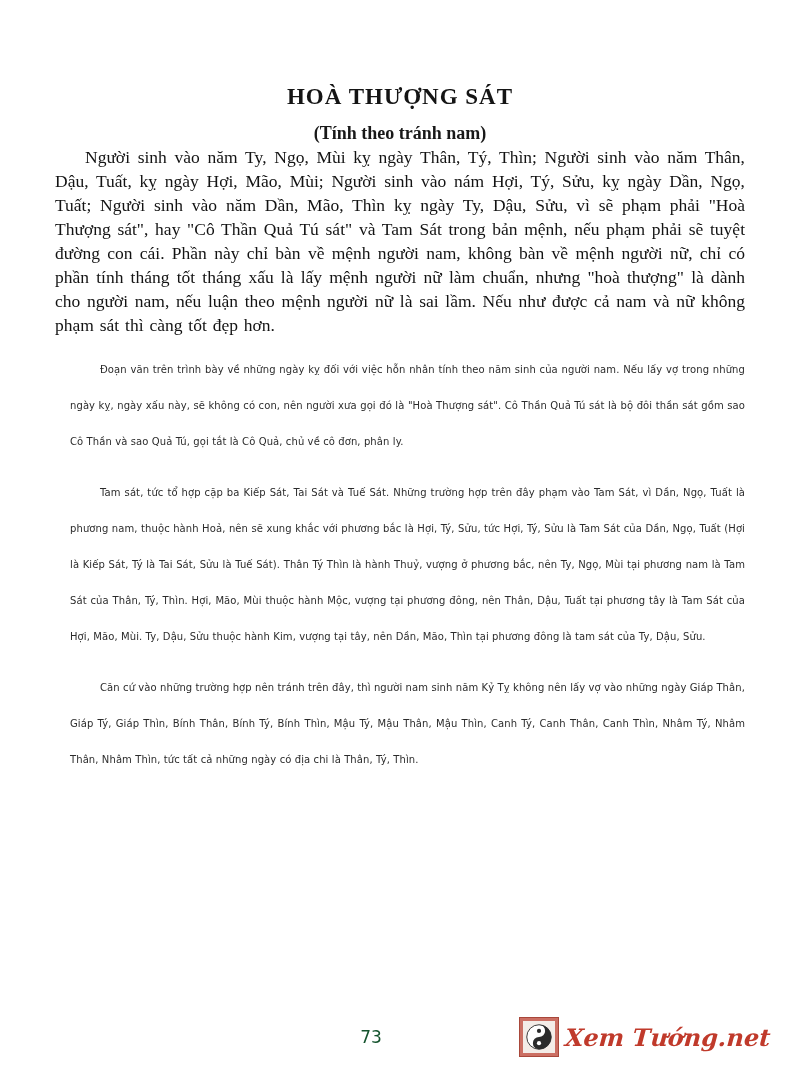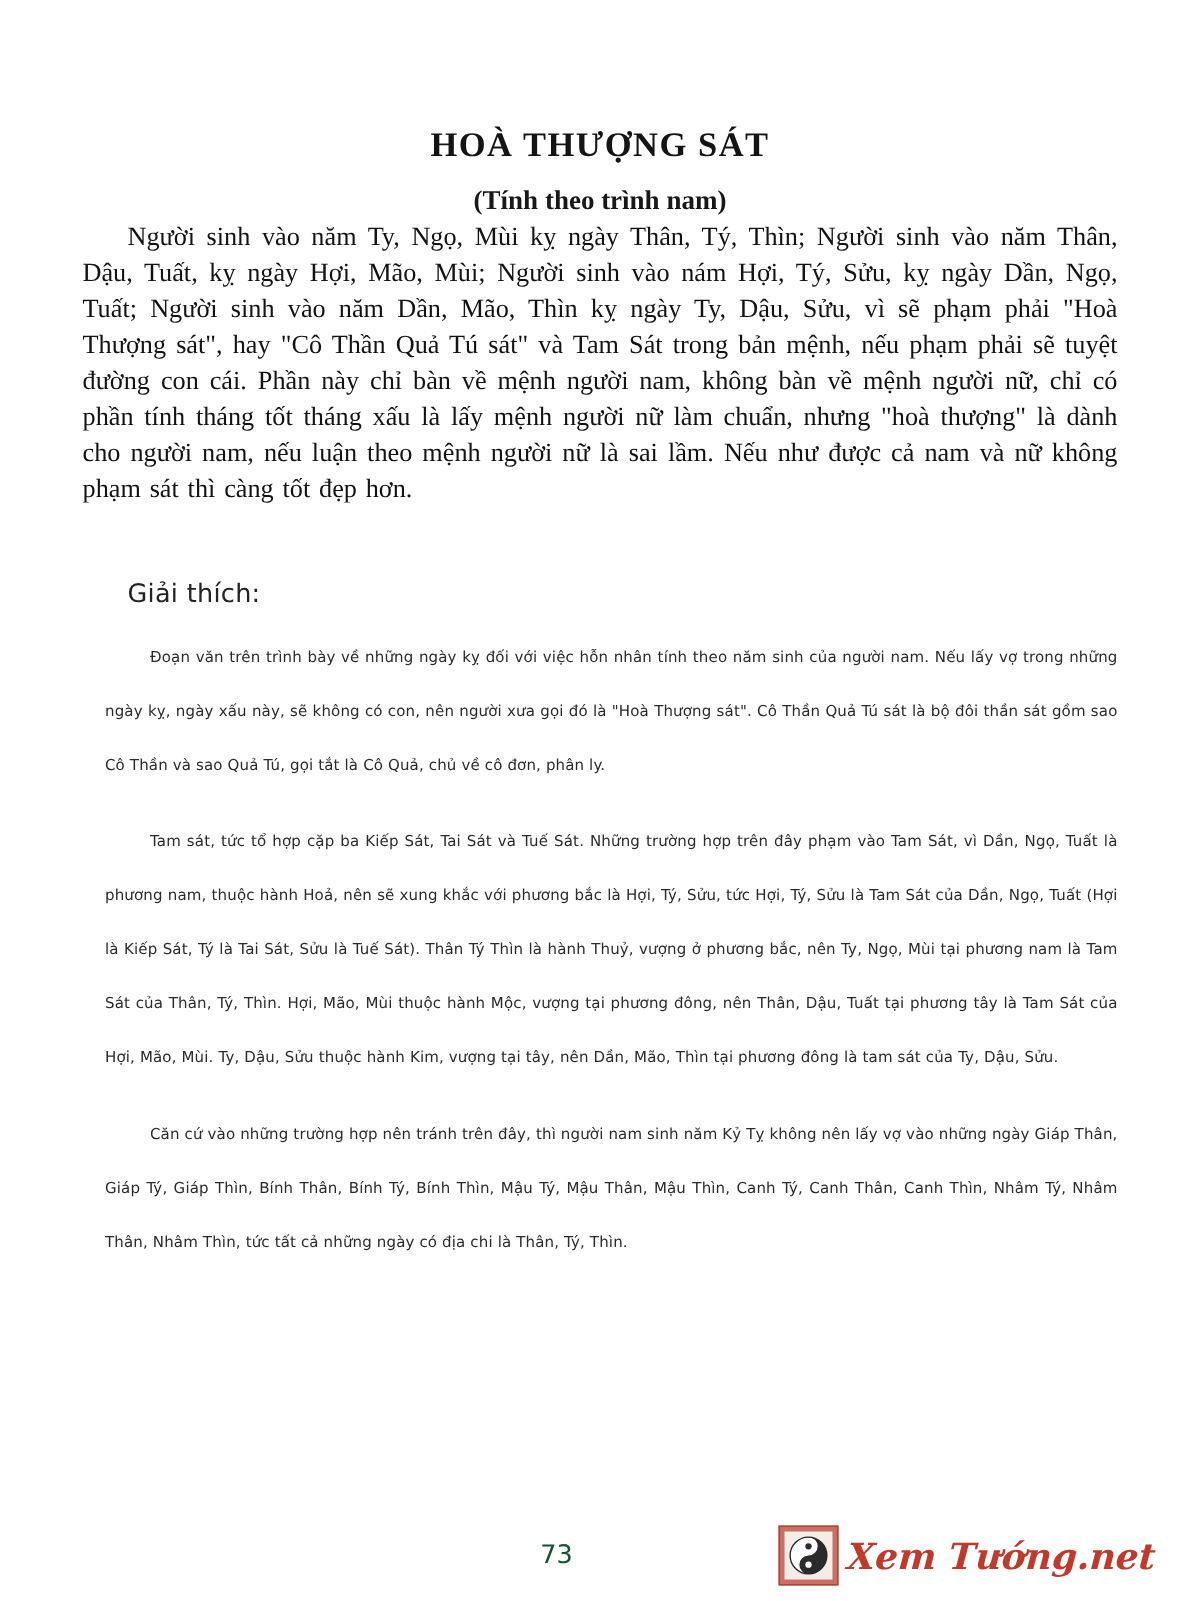--- a/index.html
+++ b/index.html
@@ -111,25 +111,24 @@
   }
 </style>
 </head>
 <body>
 
 <div class="page">
   <div class="content">
 
     <h1 class="doc-title">HOÀ THƯỢNG SÁT</h1>
 
-    <h2 class="doc-subtitle">(Tính theo trình nam)</h2>
+    <h2 class="doc-subtitle">(Tính theo tránh nam)</h2>
 
     <p class="intro-para">Người sinh vào năm Ty, Ngọ, Mùi kỵ ngày Thân, Tý, Thìn; Người sinh vào năm Thân, Dậu, Tuất, kỵ ngày Hợi, Mão, Mùi; Người sinh vào nám Hợi, Tý, Sửu, kỵ ngày Dần, Ngọ, Tuất; Người sinh vào năm Dần, Mão, Thìn kỵ ngày Ty, Dậu, Sửu, vì sẽ phạm phải "Hoà Thượng sát", hay "Cô Thần Quả Tú sát" và Tam Sát trong bản mệnh, nếu phạm phải sẽ tuyệt đường con cái. Phần này chỉ bàn về mệnh người nam, không bàn về mệnh người nữ, chỉ có phần tính tháng tốt tháng xấu là lấy mệnh người nữ làm chuẩn, nhưng "hoà thượng" là dành cho người nam, nếu luận theo mệnh người nữ là sai lầm. Nếu như được cả nam và nữ không phạm sát thì càng tốt đẹp hơn.</p>
 
-    <div class="explain-heading">Giải thích:</div>
 
     <p class="explain-para">Đoạn văn trên trình bày về những ngày kỵ đối với việc hỗn nhân tính theo năm sinh của người nam. Nếu lấy vợ trong những ngày kỵ, ngày xấu này, sẽ không có con, nên người xưa gọi đó là "Hoà Thượng sát". Cô Thần Quả Tú sát là bộ đôi thần sát gồm sao Cô Thần và sao Quả Tú, gọi tắt là Cô Quả, chủ về cô đơn, phân ly.</p>
 
     <p class="explain-para">Tam sát, tức tổ hợp cặp ba Kiếp Sát, Tai Sát và Tuế Sát. Những trường hợp trên đây phạm vào Tam Sát, vì Dần, Ngọ, Tuất là phương nam, thuộc hành Hoả, nên sẽ xung khắc với phương bắc là Hợi, Tý, Sửu, tức Hợi, Tý, Sửu là Tam Sát của Dần, Ngọ, Tuất (Hợi là Kiếp Sát, Tý là Tai Sát, Sửu là Tuế Sát). Thân Tý Thìn là hành Thuỷ, vượng ở phương bắc, nên Ty, Ngọ, Mùi tại phương nam là Tam Sát của Thân, Tý, Thìn. Hợi, Mão, Mùi thuộc hành Mộc, vượng tại phương đông, nên Thân, Dậu, Tuất tại phương tây là Tam Sát của Hợi, Mão, Mùi. Ty, Dậu, Sửu thuộc hành Kim, vượng tại tây, nên Dần, Mão, Thìn tại phương đông là tam sát của Ty, Dậu, Sửu.</p>
 
     <p class="explain-para">Căn cứ vào những trường hợp nên tránh trên đây, thì người nam sinh năm Kỷ Tỵ không nên lấy vợ vào những ngày Giáp Thân, Giáp Tý, Giáp Thìn, Bính Thân, Bính Tý, Bính Thìn, Mậu Tý, Mậu Thân, Mậu Thìn, Canh Tý, Canh Thân, Canh Thìn, Nhâm Tý, Nhâm Thân, Nhâm Thìn, tức tất cả những ngày có địa chi là Thân, Tý, Thìn.</p>
 
   </div>
 
   <div class="page-number">73</div>

